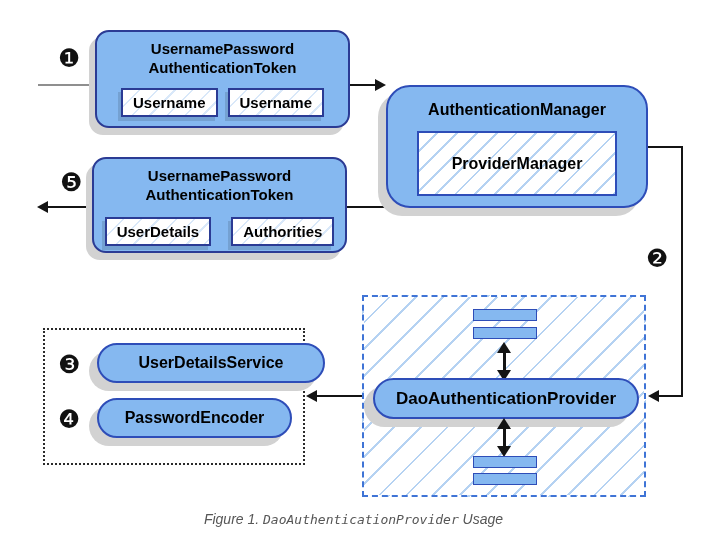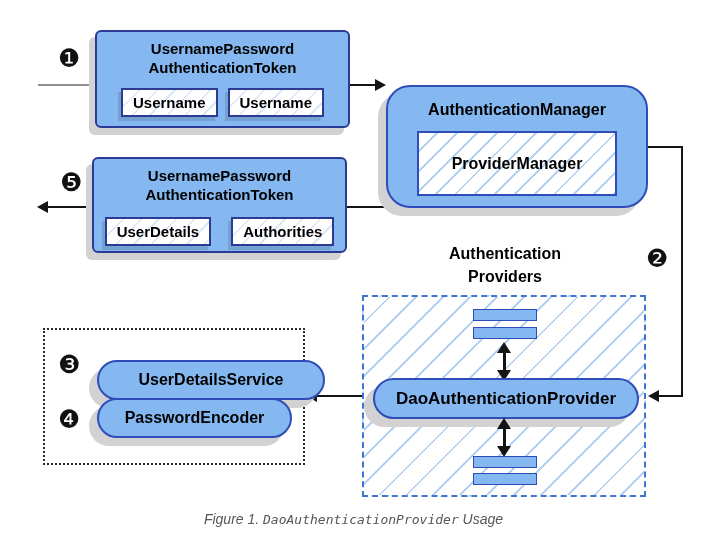--- a/index.html
+++ b/index.html
@@ -13,21 +13,21 @@
   .vline{width:2px;background:var(--arrow-black);}
   .hline.gray{background:var(--line-gray);height:1.5px;}
   .ah{position:absolute;width:0;height:0;z-index:2;}
   .ah.right{border-top:6px solid transparent;border-bottom:6px solid transparent;border-left:11px solid var(--arrow-black);}
   .ah.left{border-top:6px solid transparent;border-bottom:6px solid transparent;border-right:11px solid var(--arrow-black);}
   .ah.up{border-left:7px solid transparent;border-right:7px solid transparent;border-bottom:11px solid var(--arrow-black);}
   .ah.down{border-left:7px solid transparent;border-right:7px solid transparent;border-top:11px solid var(--arrow-black);}
   
   .node{position:absolute;box-sizing:border-box;background:var(--node-fill);z-index:2;border-radius:24px;}
   .token{
-    border:2px solid var(--node-border-dark);border-radius:6px;
+    border:2px solid var(--node-border-dark);border-radius:14px;
     box-shadow:-6px 7px 0 var(--shadow);
   }
   .token-title{margin-top:7px;text-align:center;font-weight:bold;font-size:15px;line-height:19px;color:#000;}
   .token-fields{position:absolute;left:0;right:0;top:56px;display:flex;justify-content:center;gap:10px;}
   .field{
     box-sizing:border-box;height:29px;display:flex;align-items:center;justify-content:center;
     padding:0 10px;border:2px solid var(--node-border-dark);
     background:#fff repeating-linear-gradient(135deg,transparent 0 11px,var(--field-hatch) 11px 12.5px);
     font-weight:bold;font-size:15px;color:#000;box-shadow:-3px 4px 0 rgba(0,0,0,0.12);
   }
@@ -106,44 +106,40 @@
     <div class="token-title">
       <div>UsernamePassword</div>
       <div>AuthenticationToken</div>
     </div>
     <div class="token-fields" style="top:58px;gap:20px;">
       <div class="field">UserDetails</div>
       <div class="field">Authorities</div>
     </div>
   </div>
 
-  <div class="group-label" style="left:415px;top:242px;width:180px;">
-    <div>Authentication</div>
-    <div>Providers</div>
-  </div>
   <div class="dashed-box" style="left:362px;top:295px;width:284px;height:202px;"></div>
 
   <div class="bar" style="left:473px;top:309px;"></div>
   <div class="bar" style="left:473px;top:327px;"></div>
 
   <div class="vline" style="left:503px;top:351px;height:22px;width:3px;z-index:2;"></div>
   <div class="ah up" style="left:497px;top:342px;"></div>
   <div class="ah down" style="left:497px;top:370px;"></div>
 
   <div class="node rectnode label-node" style="left:373px;top:378px;width:266px;height:41px;font-size:17px;box-shadow:-9px 8px 0 var(--shadow);">DaoAuthenticationProvider</div>
 
   <div class="vline" style="left:503px;top:427px;height:22px;width:3px;z-index:2;"></div>
   <div class="ah up" style="left:497px;top:418px;"></div>
   <div class="ah down" style="left:497px;top:446px;"></div>
 
   <div class="bar" style="left:473px;top:456px;"></div>
   <div class="bar" style="left:473px;top:473px;"></div>
 
   <div class="dotted-box" style="left:43px;top:328px;width:262px;height:137px;"></div>
-  <div class="node rectnode label-node" style="left:97px;top:360px;width:228px;height:40px;font-size:16px;">UserDetailsService</div>
+  <div class="node rectnode label-node" style="left:97px;top:343px;width:228px;height:40px;font-size:16px;">UserDetailsService</div>
   <div class="node rectnode label-node" style="left:97px;top:398px;width:195px;height:40px;font-size:16px;">PasswordEncoder</div>
   <span class="badge" style="left:58px;top:352px;">❸</span>
   <span class="badge" style="left:58px;top:407px;">❹</span>
 
   <div class="caption">
     <span>Figure 1. </span><span class="code">DaoAuthenticationProvider</span><span> Usage</span>
   </div>
 
 </div>
 

